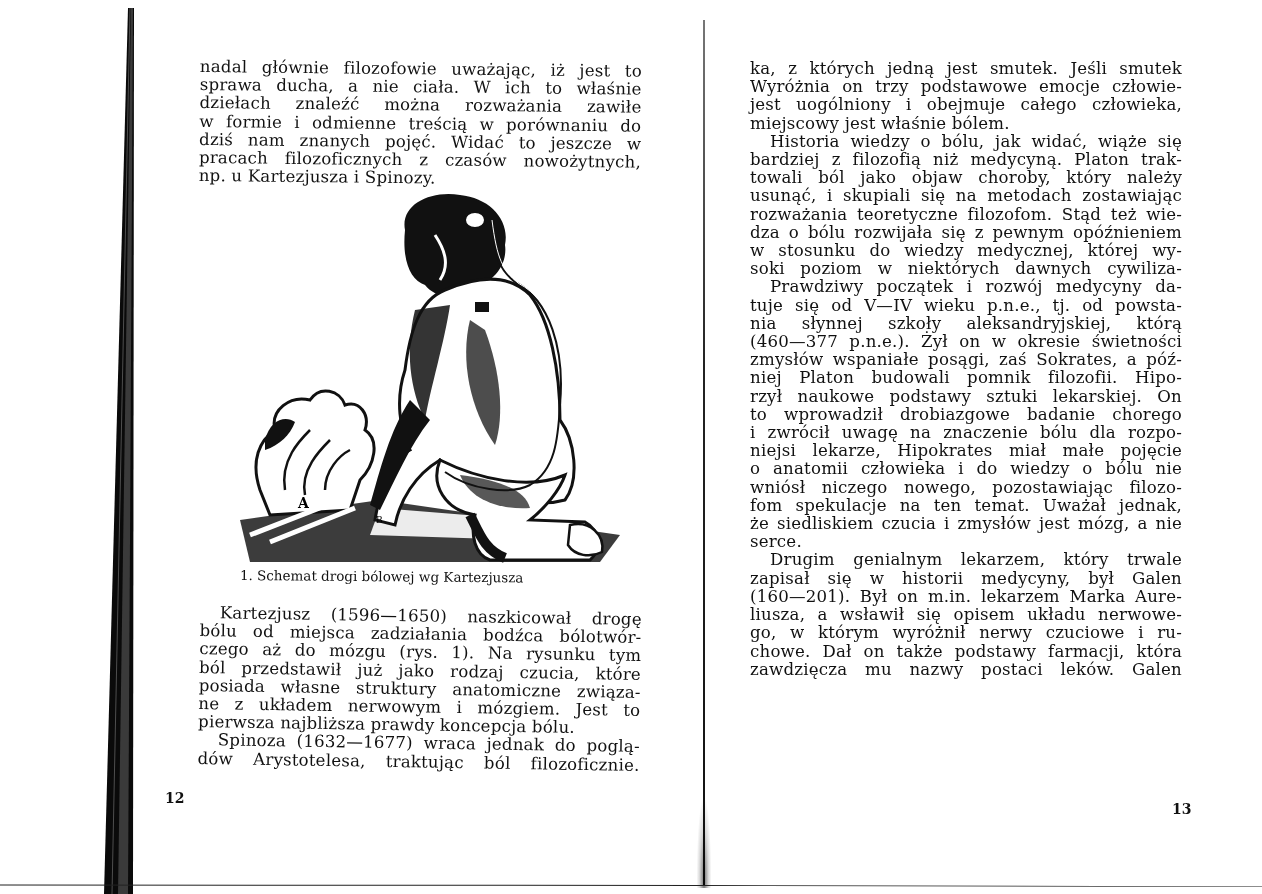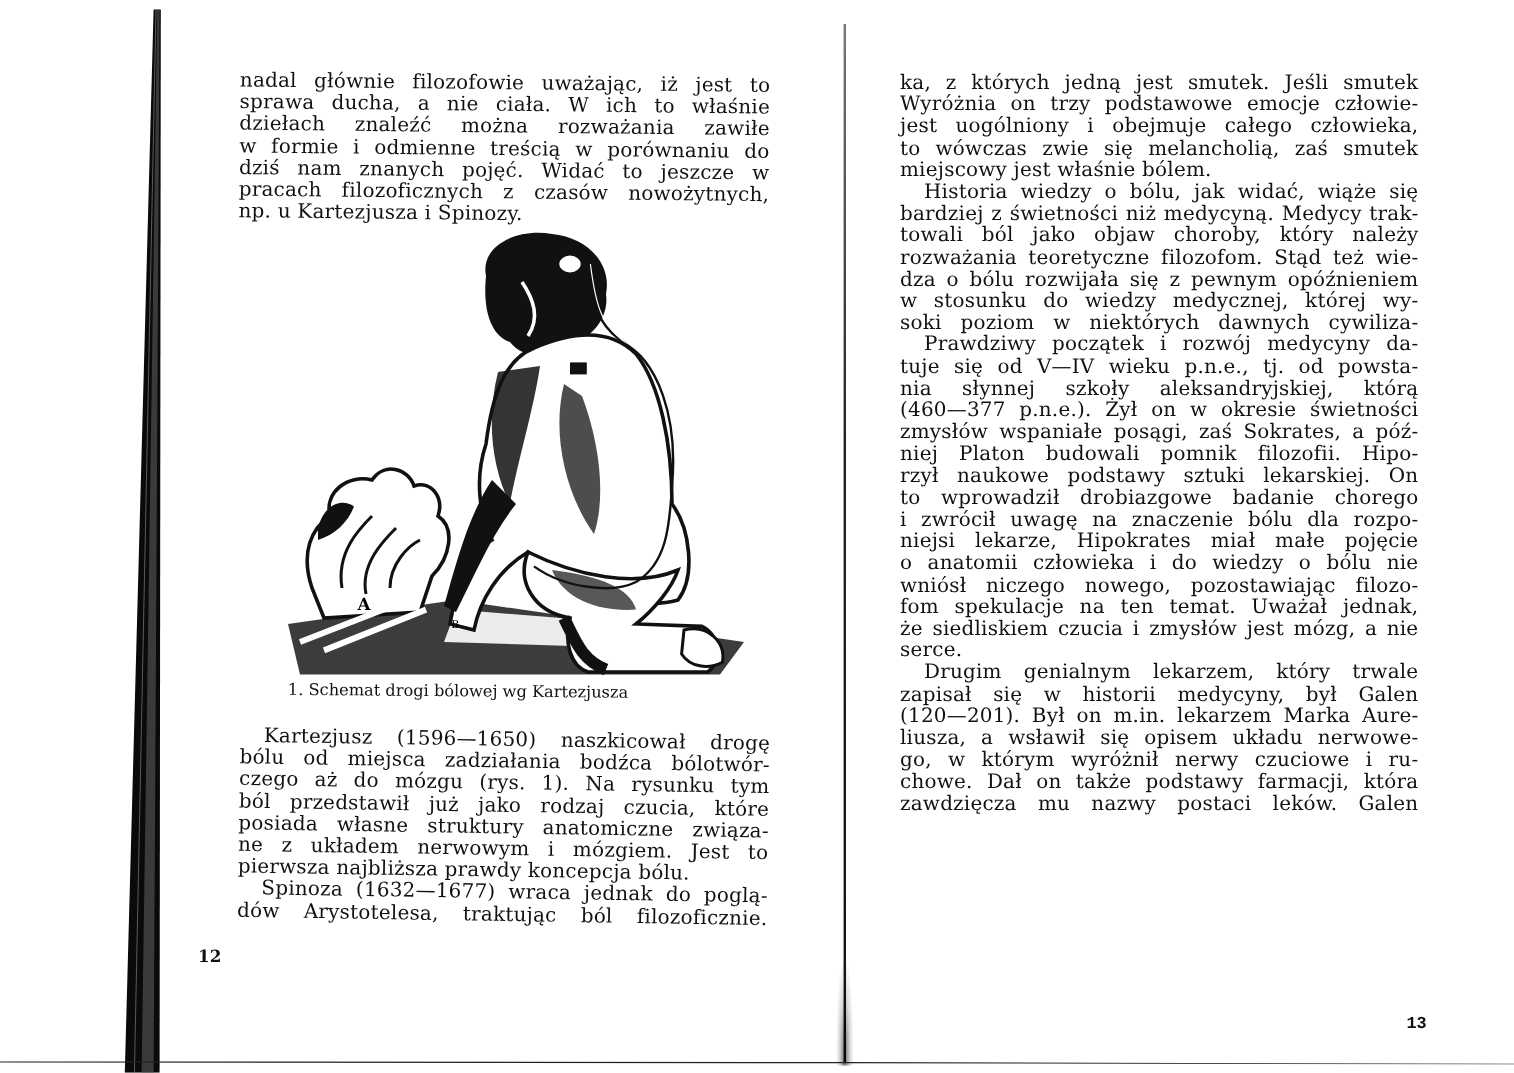--- a/index.html
+++ b/index.html
@@ -106,21 +106,21 @@
       transform-origin: left top;
       white-space: nowrap;
     }
     .page-num {
       position: absolute;
       font-weight: bold;
       font-size: 14px;
       font-family: "DejaVu Serif", serif;
     }
     .page-num-left { left: 25px; top: 790px; }
-    .page-num-right { left: 462px; top: 846px; font-family: Liberation Mono, monospace; }
+    .page-num-right { left: 462px; top: 801px; }
 
     
     .right-main {
       left: 40px;
       top: 60px;
       width: 432px;
     }
   </style>
 </head>
 <body>
@@ -205,26 +205,26 @@
 
   <div class="page-num page-num-left">12</div>
 </div>
 
 <div class="page page-right">
   <div class="text-block right-main">
 
     <span class="line">ka, z których jedną jest smutek. Jeśli smutek</span>
     <span class="line">Wyróżnia on trzy podstawowe emocje człowie-</span>
     <span class="line">jest uogólniony i obejmuje całego człowieka,</span>
-    <span class="line">to wówczas zwie się melancholią, zaś smutek</span>
     <span class="line last">miejscowy jest właśnie bólem.</span>
 
     <span class="line indent">Historia wiedzy o bólu, jak widać, wiąże się</span>
-    <span class="line">bardziej z świetności niż medycyną. Medycy trak-</span>
+    <span class="line">bardziej z filozofią niż medycyną. Platon trak-</span>
     <span class="line">towali ból jako objaw choroby, który należy</span>
+    <span class="line">usunąć, i skupiali się na metodach zostawiając</span>
     <span class="line">rozważania teoretyczne filozofom. Stąd też wie-</span>
     <span class="line">dza o bólu rozwijała się z pewnym opóźnieniem</span>
     <span class="line">w stosunku do wiedzy medycznej, której wy-</span>
     <span class="line">soki poziom w niektórych dawnych cywiliza-</span>
 
     <span class="line indent">Prawdziwy początek i rozwój medycyny da-</span>
     <span class="line">tuje się od V—IV wieku p.n.e., tj. od powsta-</span>
     <span class="line">nia słynnej szkoły aleksandryjskiej, którą</span>
     <span class="line">(460—377 p.n.e.). Żył on w okresie świetności</span>
     <span class="line">zmysłów wspaniałe posągi, zaś Sokrates, a póź-</span>
@@ -234,21 +234,21 @@
     <span class="line">i zwrócił uwagę na znaczenie bólu dla rozpo-</span>
     <span class="line">niejsi lekarze, Hipokrates miał małe pojęcie</span>
     <span class="line">o anatomii człowieka i do wiedzy o bólu nie</span>
     <span class="line">wniósł niczego nowego, pozostawiając filozo-</span>
     <span class="line">fom spekulacje na ten temat. Uważał jednak,</span>
     <span class="line">że siedliskiem czucia i zmysłów jest mózg, a nie</span>
     <span class="line last">serce.</span>
 
     <span class="line indent">Drugim genialnym lekarzem, który trwale</span>
     <span class="line">zapisał się w historii medycyny, był Galen</span>
-    <span class="line">(120—201). Był on m.in. lekarzem Marka Aure-</span>
+    <span class="line">(160—201). Był on m.in. lekarzem Marka Aure-</span>
     <span class="line">liusza, a wsławił się opisem układu nerwowe-</span>
     <span class="line">go, w którym wyróżnił nerwy czuciowe i ru-</span>
     <span class="line">chowe. Dał on także podstawy farmacji, która</span>
     <span class="line">zawdzięcza mu nazwy postaci leków. Galen</span>
   </div>
 
   <div class="page-num page-num-right">13</div>
 </div>
 
 </body></html>

